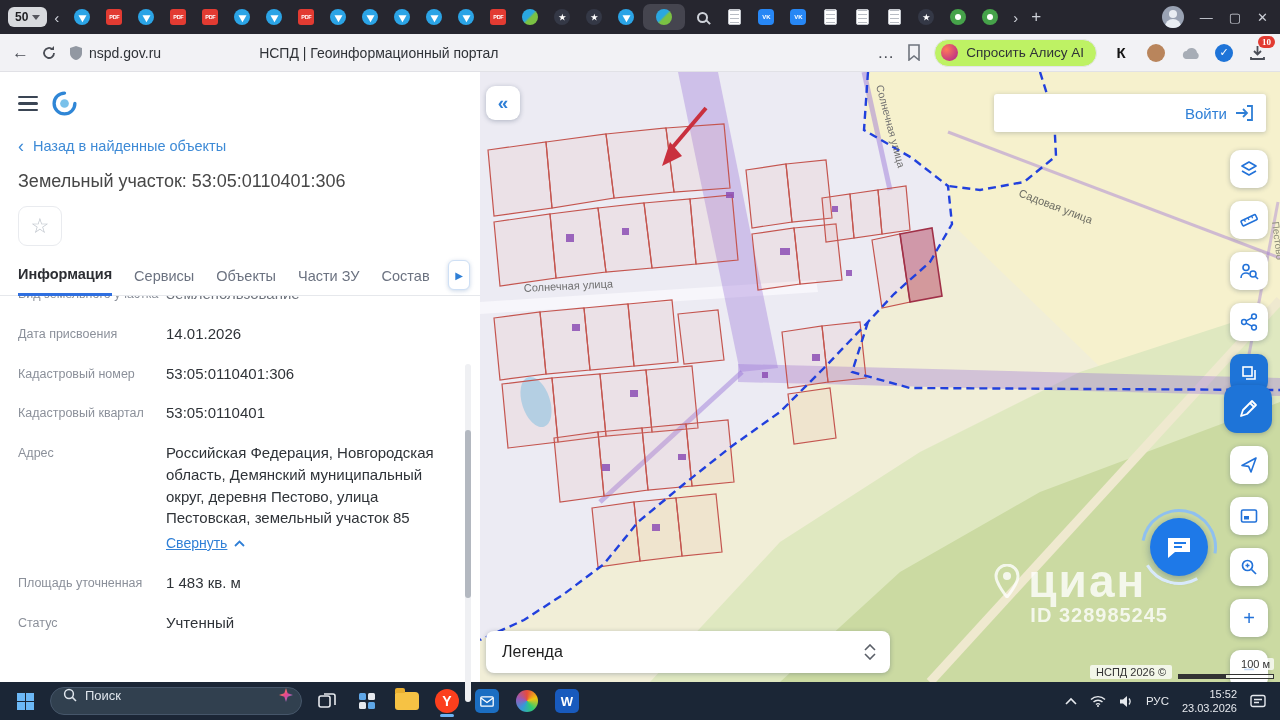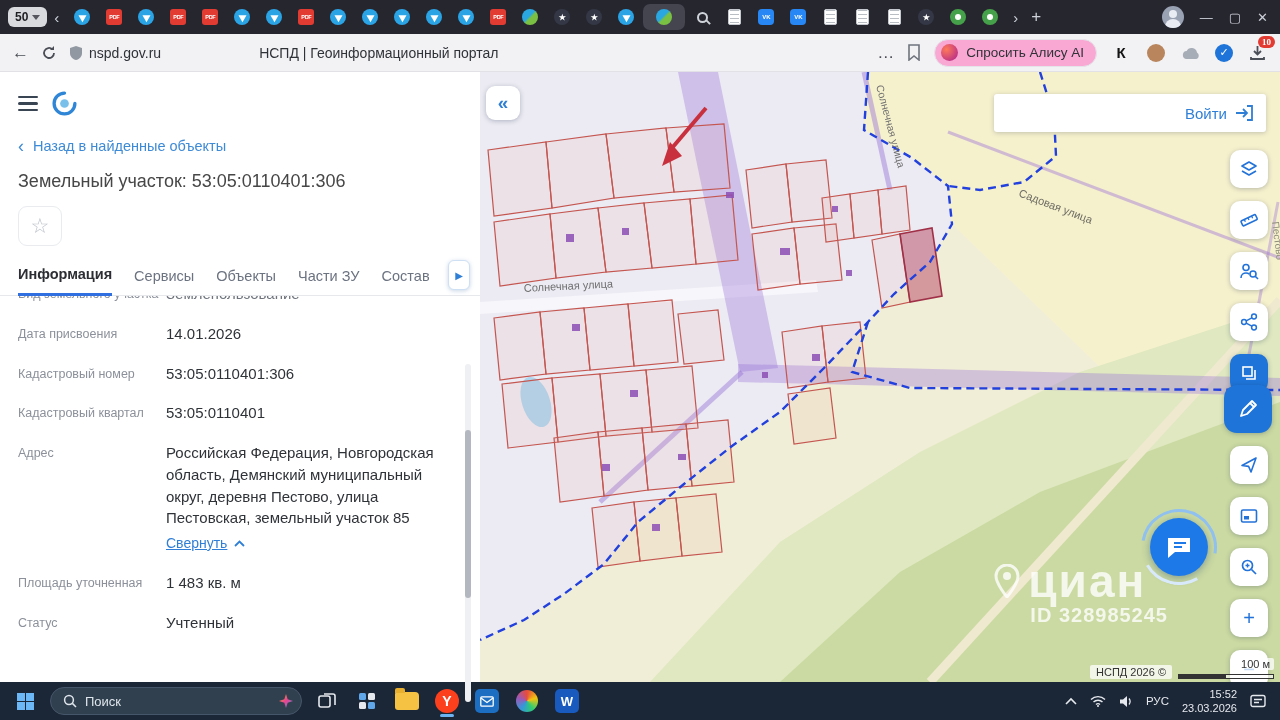--- a/index.html
+++ b/index.html
@@ -33,21 +33,21 @@
   .avatar::before { content:""; position:absolute; top:4px; left:7px; width:8px; height:8px; border-radius:50%; background:#e9edf3; }
   .avatar::after { content:""; position:absolute; top:13px; left:3px; width:16px; height:10px; border-radius:8px 8px 0 0; background:#e9edf3; }
   .win-ctl { color:#cdd0d8; font-size:13px; }
 
   
   .addressbar { height:38px; background:#f2f2f5; border-bottom:1px solid #e1e1e6; display:flex; align-items:center; padding:0 12px; gap:12px; color:#45484f; }
   .addr-ic { font-size:17px; color:#4a4d55; }
   .domain { font-size:14px; color:#2f3237; display:flex; align-items:center; gap:6px; }
   .page-title { font-size:14px; color:#2f3237; margin-left:86px; flex:0 1 auto; white-space:nowrap; }
   .addr-right { margin-left:auto; display:flex; align-items:center; gap:13px; }
-  .alice-pill { background:#f9a8d4; border:1px solid #e4e4e9; border-radius:16px; height:28px; display:flex; align-items:center; gap:8px; padding:0 12px 0 6px; }
+  .alice-pill { background:#bef264; border:1px solid #e4e4e9; border-radius:16px; height:28px; display:flex; align-items:center; gap:8px; padding:0 12px 0 6px; }
   .alice-dot { width:17px; height:17px; border-radius:50%; background:radial-gradient(circle at 32% 32%, #ff7a59, #c13584 75%); }
   .alice-pill span { font-size:13.5px; color:#2f3237; }
   .ext { display:flex; align-items:center; justify-content:center; width:22px; height:22px; }
   .ext-k { font-weight:bold; font-size:15px; color:#141414; }
   .ext-bear { width:18px; height:18px; border-radius:50%; background:#b9855c; }
   .chk { width:18px; height:18px; border-radius:50%; background:#1e74d8; color:#fff; font-size:11px; display:flex; align-items:center; justify-content:center; }
   .dl-wrap { position:relative;font-family:Liberation Serif, serif; }
   .badge { position:absolute; top:-6px; right:-7px; background:#e23b32; color:#fff; border-radius:8px; font-size:9px; padding:1px 4px; font-weight:bold; }
 
   
@@ -99,21 +99,21 @@
   .wm-brand { font-size:46px; font-weight:bold; letter-spacing:2px; }
   .wm-id { font-size:20px; font-weight:bold; letter-spacing:1px; margin-top:-4px; margin-left:36px; }
   .attribution { position:absolute; right:108px; bottom:3px; background:rgba(255,255,255,.75); font-size:11px; color:#333; padding:1px 6px; border-radius:2px; }
   .scale-box { position:absolute; right:6px; bottom:3px; width:96px; text-align:right; }
   .scale-box .lbl { display:inline-block; background:rgba(255,255,255,.75); font-size:11px; color:#333; padding:0 4px; border-radius:2px; }
   .scale-bar { margin-top:2px; height:5px; border:1px solid #333; background:linear-gradient(to right,#333 0 50%,rgba(255,255,255,.6) 50%); }
 
   
   .taskbar { height:38px; background:#1b2636; display:flex; align-items:center; padding:0 10px; gap:10px; color:#e6e9ee; }
   .tb-icon { width:30px; height:30px; border-radius:5px; display:flex; align-items:center; justify-content:center; position:relative; }
-  .search-pill { height:28px; width:252px; border-radius:14px; background:#31404f; border:1px solid #46566a; display:flex; align-items:center; gap:8px; padding:0 8px 0 12px; }
+  .search-pill { height:28px; width:252px; border-radius:14px; background:#31404f; border:1px solid #46566a; display:flex; align-items:flex-start; gap:8px; padding:0 8px 0 12px; }
   .search-pill span.txt { font-size:13px; color:#dfe5ec; flex:1; }
   .sparkle { width:14px; height:14px; background:linear-gradient(135deg,#f6a821,#e84393 50%,#4a90d9); clip-path:polygon(50% 0,62% 38%,100% 50%,62% 62%,50% 100%,38% 62%,0 50%,38% 38%); }
   .app-y { width:24px; height:24px; border-radius:50%; background:#fc3f1d; color:#fff; font-weight:bold; font-size:14px; display:flex; align-items:center; justify-content:center; }
   .app-word { width:24px; height:24px; border-radius:5px; background:#185abd; color:#fff; font-weight:bold; font-size:13px; display:flex; align-items:center; justify-content:center; }
   .app-photos { width:22px; height:22px; border-radius:50%; background:conic-gradient(#e74c3c,#f1c40f,#2ecc71,#3498db,#9b59b6,#e74c3c); }
   .app-folder { width:24px; height:18px; background:#f6c244; border-radius:2px 4px 3px 3px; position:relative; }
   .app-folder::before { content:""; position:absolute; top:-4px; left:0; width:10px; height:5px; background:#e8ae2e; border-radius:2px 2px 0 0; }
   .app-mail { width:24px; height:24px; border-radius:5px; background:#1b6ec2; display:flex; align-items:center; justify-content:center; }
   .run-ind { position:absolute; bottom:-1px; left:50%; transform:translateX(-50%); width:14px; height:3px; border-radius:2px; background:#6db3f2; }
   .tray { margin-left:auto; display:flex; align-items:center; gap:13px; padding-right:4px; }
@@ -517,20 +517,31 @@
       <div class="cbtn">−</div>
     </div>
 
     <div class="chat-fab">
       <svg width="26" height="24" viewBox="0 0 26 24">
           <path d="M2 3h22v14H9l-7 6z" fill="#fff"></path>
           <path d="M8 8h12M8 12h8" stroke="#1e79e8" stroke-width="1.8"></path>
         </svg>
     </div>
 
+    <div class="legend-bar">
+      <span>Легенда</span>
+      <div class="legend-chevs">
+        <svg width="12" height="7" viewBox="0 0 12 7">
+            <path d="M1 6l5-5 5 5" stroke="#5a5f68" stroke-width="1.6" fill="none"></path>
+          </svg>
+        <svg width="12" height="7" viewBox="0 0 12 7">
+            <path d="M1 1l5 5 5-5" stroke="#5a5f68" stroke-width="1.6" fill="none"></path>
+          </svg>
+      </div>
+    </div>
 
     <div class="watermark">
       <div class="wm-row">
         <svg width="26" height="34" viewBox="0 0 26 34">
             <path d="M13 1a11 11 0 0 1 11 11c0 8-11 21-11 21S2 20 2 12A11 11 0 0 1 13 1z" fill="none" stroke="rgba(255,255,255,.78)" stroke-width="3"></path>
             <circle cx="13" cy="12" r="4" fill="rgba(255,255,255,.78)"></circle>
           </svg>
         <span class="wm-brand">циан</span>
       </div>
       <div class="wm-id">ID 328985245</div>

